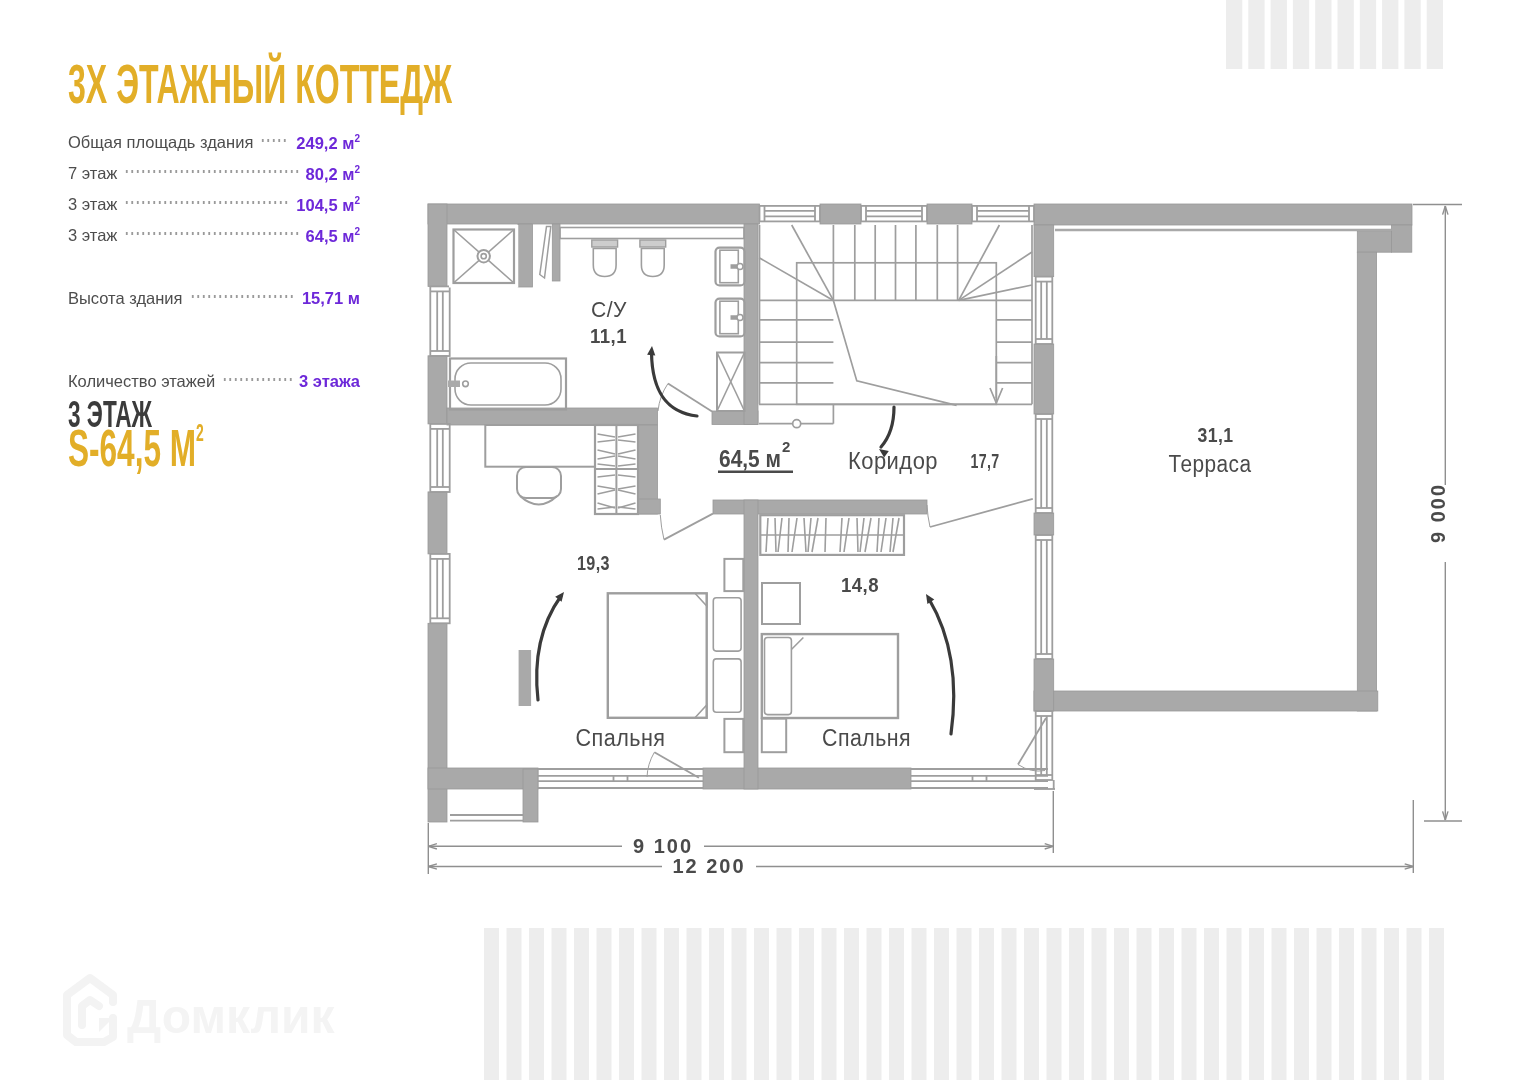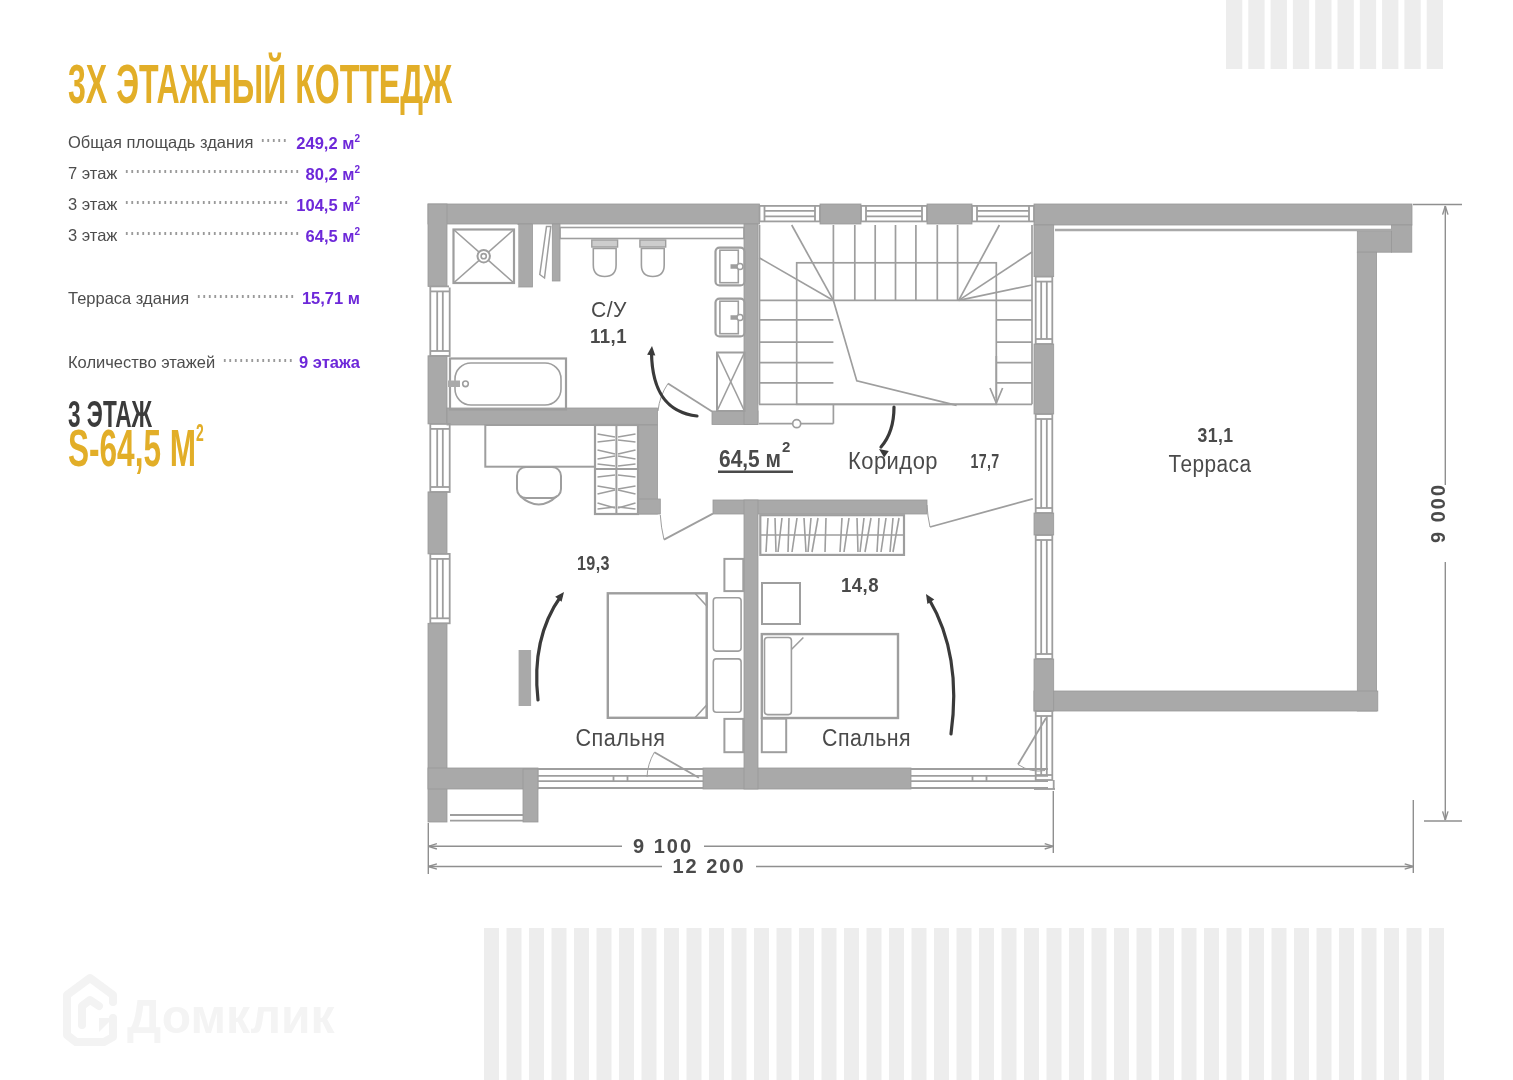--- a/index.html
+++ b/index.html
@@ -402,23 +402,23 @@
     <span class="lbl">3 этаж</span>
     <span class="dots"></span>
     <span class="val">104,5 м<sup>2</sup></span>
   </div>
 <div class="row" style="top:226px">
     <span class="lbl">3 этаж</span>
     <span class="dots"></span>
     <span class="val">64,5 м<sup>2</sup></span>
   </div>
 <div class="row" style="top:289px">
-    <span class="lbl">Терраса здания</span>
+    <span class="lbl">Высота здания</span>
     <span class="dots"></span>
     <span class="val">15,71 м</span>
   </div>
-<div class="row" style="top:353px">
+<div class="row" style="top:372px">
     <span class="lbl">Количество этажей</span>
     <span class="dots"></span>
-    <span class="val">9 этажа</span>
+    <span class="val">3 этажа</span>
   </div>
 
 <div class="f3">3 ЭТАЖ</div>
 <div class="s64">S-64,5 М<sup>2</sup></div>
 </body></html>

